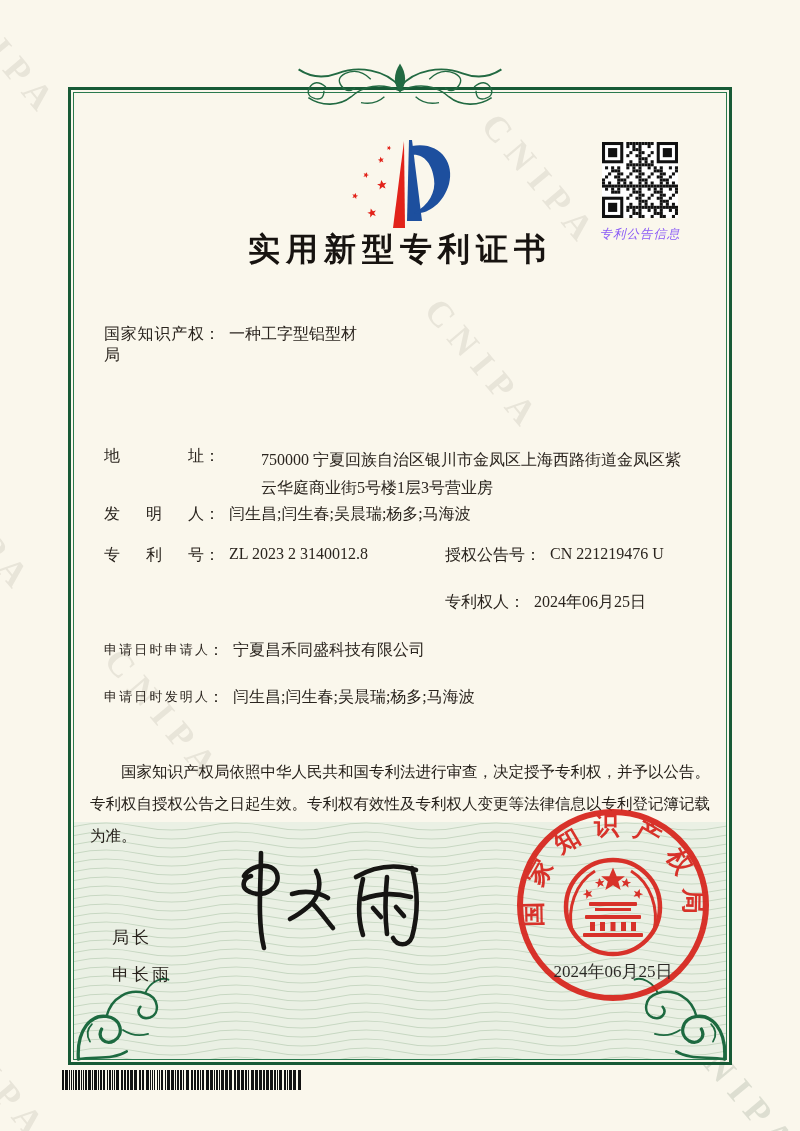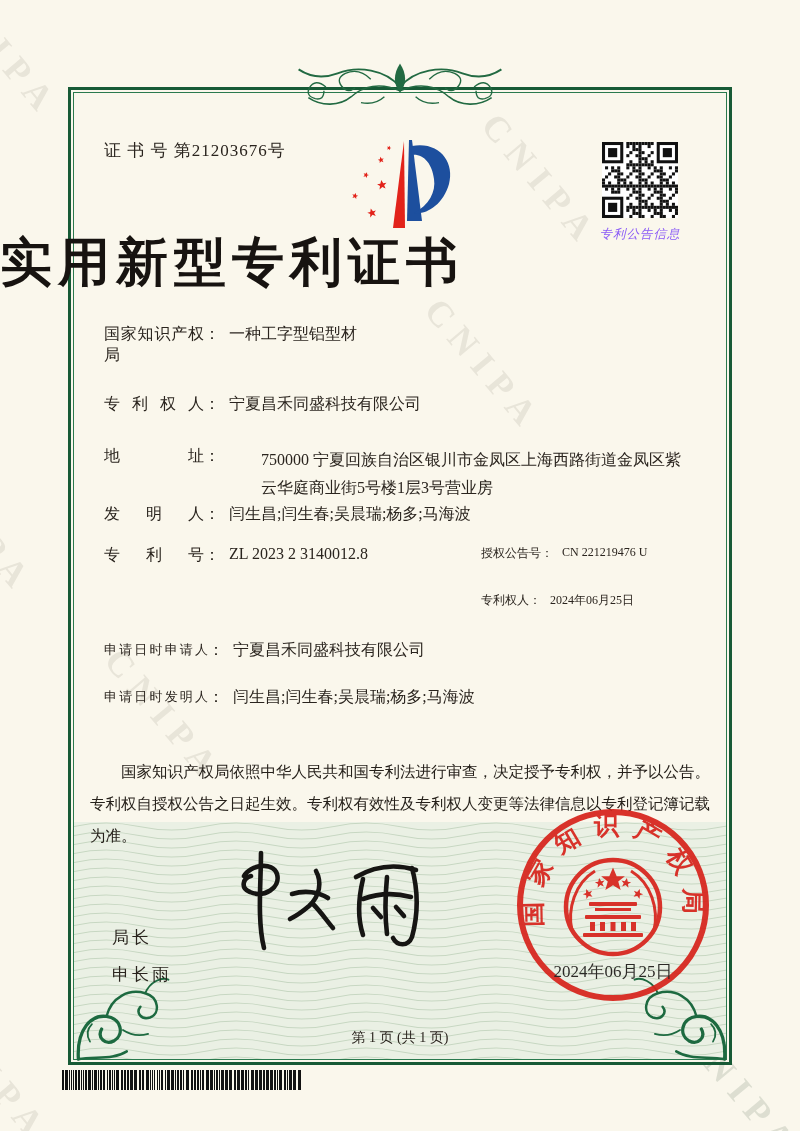--- a/index.html
+++ b/index.html
@@ -36,32 +36,32 @@
   .corner-fl.left{left:72px;top:970px;}
   .corner-fl.right{left:633px;top:970px;transform:scaleX(-1);}
   .band{position:absolute;left:74px;top:822px;}
   
   .cert-no{position:absolute;left:104px;top:139px;font-size:17px;letter-spacing:1px;}
   .logo{position:absolute;left:338px;top:124px;}
   .qr-block{position:absolute;left:596px;top:142px;width:88px;text-align:center;}
   .qr-label{margin-top:4px;font-size:12.5px;letter-spacing:1px;color:#8b5cf6;font-style:italic;}
   .title{
     position:absolute;left:0;top:228px;width:100%;
-    font-size:52px;font-weight:bold;
+    text-align:center;font-size:32px;font-weight:bold;
     letter-spacing:6px;color:#171310;
   }
   
   .row{position:absolute;left:104px;font-size:16px;}
   .lab{display:inline-block;width:100px;text-align:justify;text-align-last:justify;vertical-align:top;}
   .lab.small{font-size:13px;width:104px;padding-top:1px;}
   .lab.natural{width:auto;text-align-last:auto;}
   .colon{margin-right:9px;vertical-align:top;}
   .val{vertical-align:top;font-family:Liberation Serif, serif;}
   .val.wrap{display:inline-block;width:420px;line-height:28px;margin-left:32px;}
-  .cell-r{position:absolute;left:445px;font-size:12px;margin-left:36px;}
+  .cell-r{position:absolute;left:445px;font-size:16px;}
   
   .legal{
     position:absolute;left:90px;top:756px;width:620px;
     font-size:15.5px;line-height:32px;text-indent:2em;text-align:justify;
     color:#26211b;
   }
   .director{position:absolute;left:112px;font-size:17px;letter-spacing:3px;margin-top:41px;}
   .director.t1{top:885px;}
   .director.t2{top:922px;}
   .signature{position:absolute;left:228px;top:842px;}
@@ -125,21 +125,20 @@
     <g stroke="#1d6a40" fill="none" stroke-linecap="round">
       <path d="M6,92 C4,60 20,46 35,48 C50,50 54,66 43,73 C34,78 25,70 30,61" stroke-width="3.4"></path>
       <path d="M35,48 C40,28 58,19 75,24 C89,28 91,45 80,49 C71,52 65,44 70,38" stroke-width="2.6"></path>
       <path d="M75,24 C80,12 92,7 99,10" stroke-width="2"></path>
       <path d="M6,92 C24,89 42,93 56,84" stroke-width="2.6"></path>
       <path d="M52,62 q12,8 26,4" stroke-width="1.8"></path>
       <path d="M18,74 q-6,-10 2,-18" stroke-width="1.8"></path>
     </g>
   </svg>
 
-  <div class="cert-no">证 书 号 第21203676号</div>
 
   <svg class="logo" width="134" height="110" viewBox="0 0 134 110">
     <defs>
       <path id="st" d="M0 -10L2.94 -3.09L9.51 -3.09L4.19 1.18L6.12 8.09L0 4.1L-6.12 8.09L-4.19 1.18L-9.51 -3.09L-2.94 -3.09Z"></path>
     </defs>
     <g fill="#e2231a">
       <use href="#st" transform="translate(51,24) scale(0.24) rotate(18)"></use>
       <use href="#st" transform="translate(43,36) scale(0.32) rotate(-12)"></use>
       <use href="#st" transform="translate(28,51) scale(0.30) rotate(20)"></use>
       <use href="#st" transform="translate(44,61) scale(0.50) rotate(-8)"></use>
@@ -380,23 +379,20 @@
         <rect x="6" y="60" width="9" height="9" fill="#111"></rect>
       </svg>
     <div class="qr-label">专利公告信息</div>
   </div>
 
   <div class="title">实用新型专利证书</div>
 
   <div class="row" style="top:324px">
     <span class="lab">国家知识产权局</span><span class="colon">：</span><span class="val">一种工字型铝型材</span>
   </div>
-  <div class="row" style="top:394px">
-    <span class="lab">专利权人</span><span class="colon">：</span><span class="val">宁夏昌禾同盛科技有限公司</span>
-  </div>
   <div class="row" style="top:446px">
     <span class="lab">地址</span><span class="colon">：</span><span class="val wrap">750000 宁夏回族自治区银川市金凤区上海西路街道金凤区紫云华庭商业街5号楼1层3号营业房</span>
   </div>
   <div class="row" style="top:504px">
     <span class="lab">发明人</span><span class="colon">：</span><span class="val">闫生昌;闫生春;吴晨瑞;杨多;马海波</span>
   </div>
 
   <div class="row" style="top:545px">
     <span class="lab">专利号</span><span class="colon">：</span><span class="val">ZL 2023 2 3140012.8</span>
   </div>
@@ -460,21 +456,20 @@
         <rect x="-2.5" y="17" width="5" height="9"></rect>
         <rect x="8" y="17" width="5" height="9"></rect>
         <rect x="18" y="17" width="5" height="9"></rect>
         <rect x="-30" y="28" width="60" height="4" rx="1"></rect>
       </g>
       <path d="M-41,26 C-46,4 -38,-22 -18,-34 M41,26 C46,4 38,-22 18,-34" stroke="#d7241c" stroke-width="3" fill="none"></path>
     </g>
     <text y="72" text-anchor="middle" font-size="17" fill="#1d1b18" font-family="Liberation Serif, DejaVu Serif, serif">2024年06月25日</text>
   </svg>
 
-  <div class="footer">第 1 页 (共 1 页)</div>
 
   <svg class="barcode" width="244" height="20" id="bc-svg">
       <rect x="0" y="0" width="2" height="20" fill="#111"></rect>
       <rect x="3" y="0" width="3" height="20" fill="#111"></rect>
       <rect x="7" y="0" width="1" height="20" fill="#111"></rect>
       <rect x="9" y="0" width="1" height="20" fill="#111"></rect>
       <rect x="11" y="0" width="1" height="20" fill="#111"></rect>
       <rect x="13" y="0" width="2" height="20" fill="#111"></rect>
       <rect x="16" y="0" width="2" height="20" fill="#111"></rect>
       <rect x="19" y="0" width="1" height="20" fill="#111"></rect>

